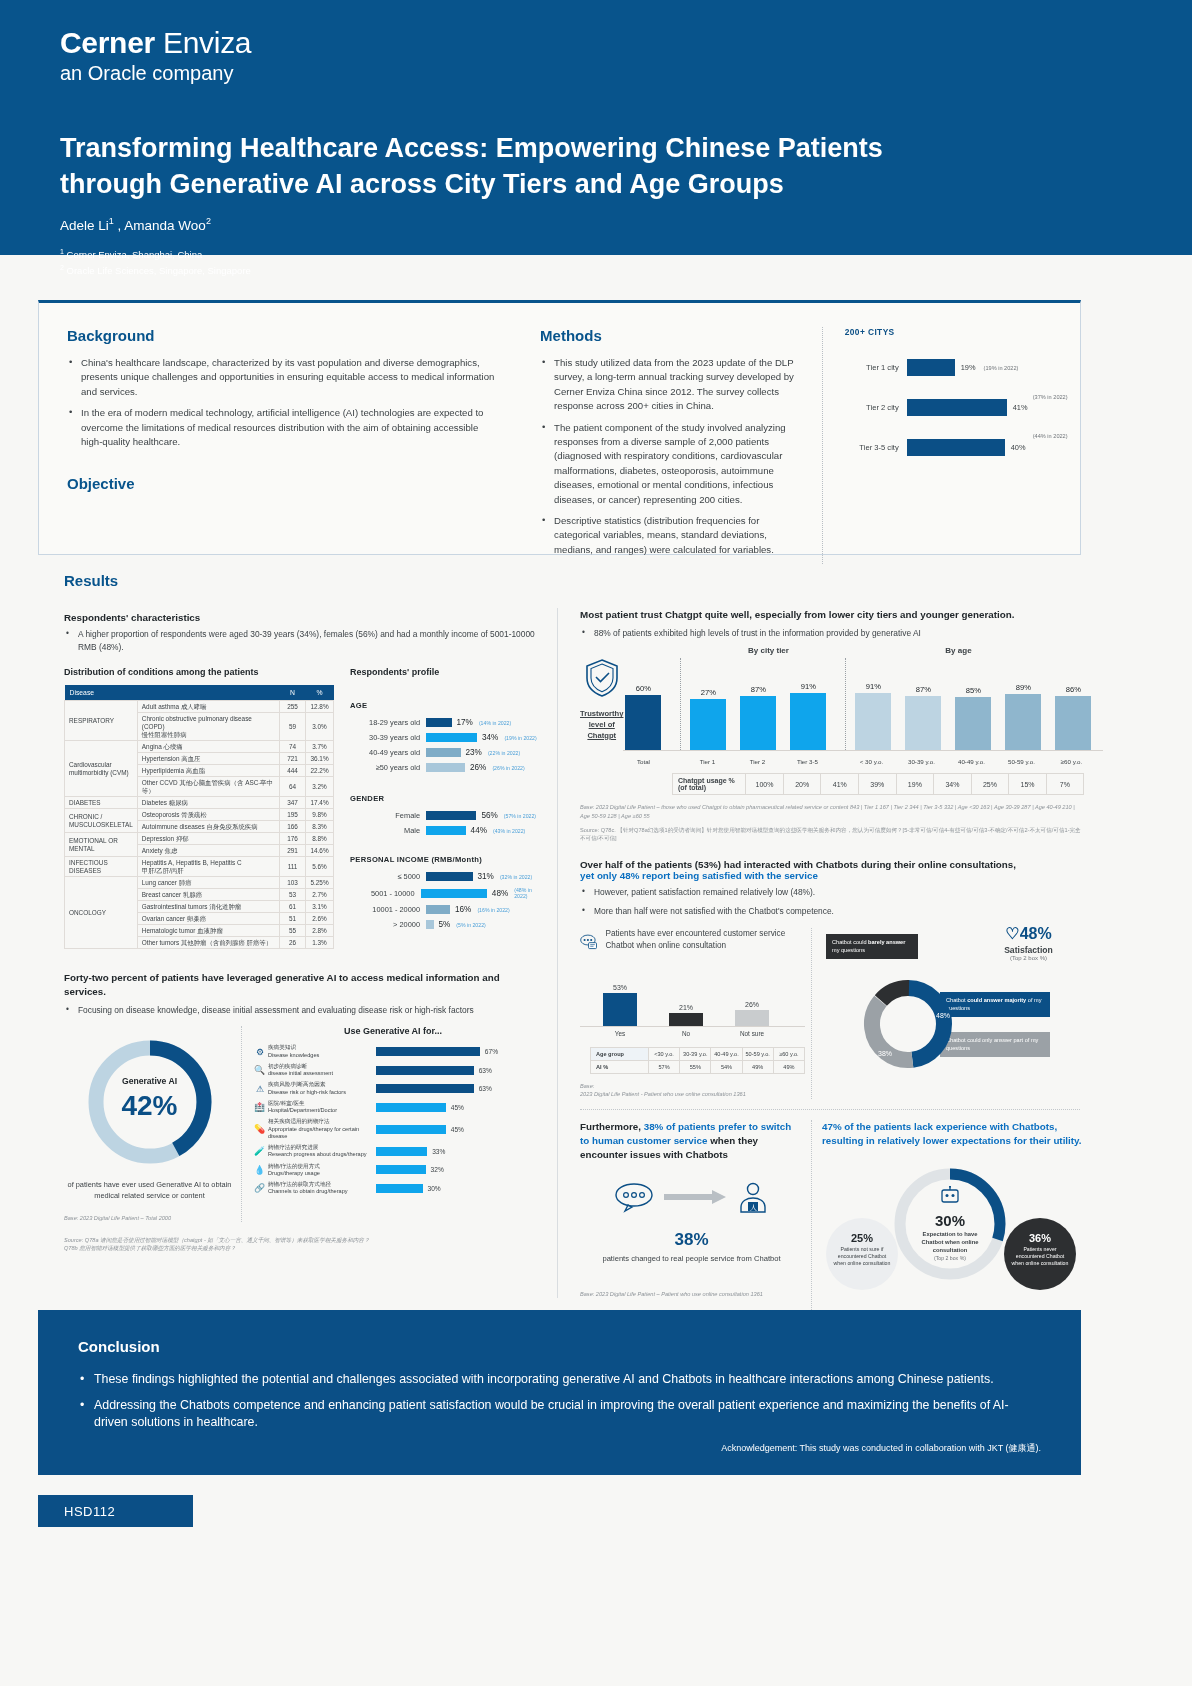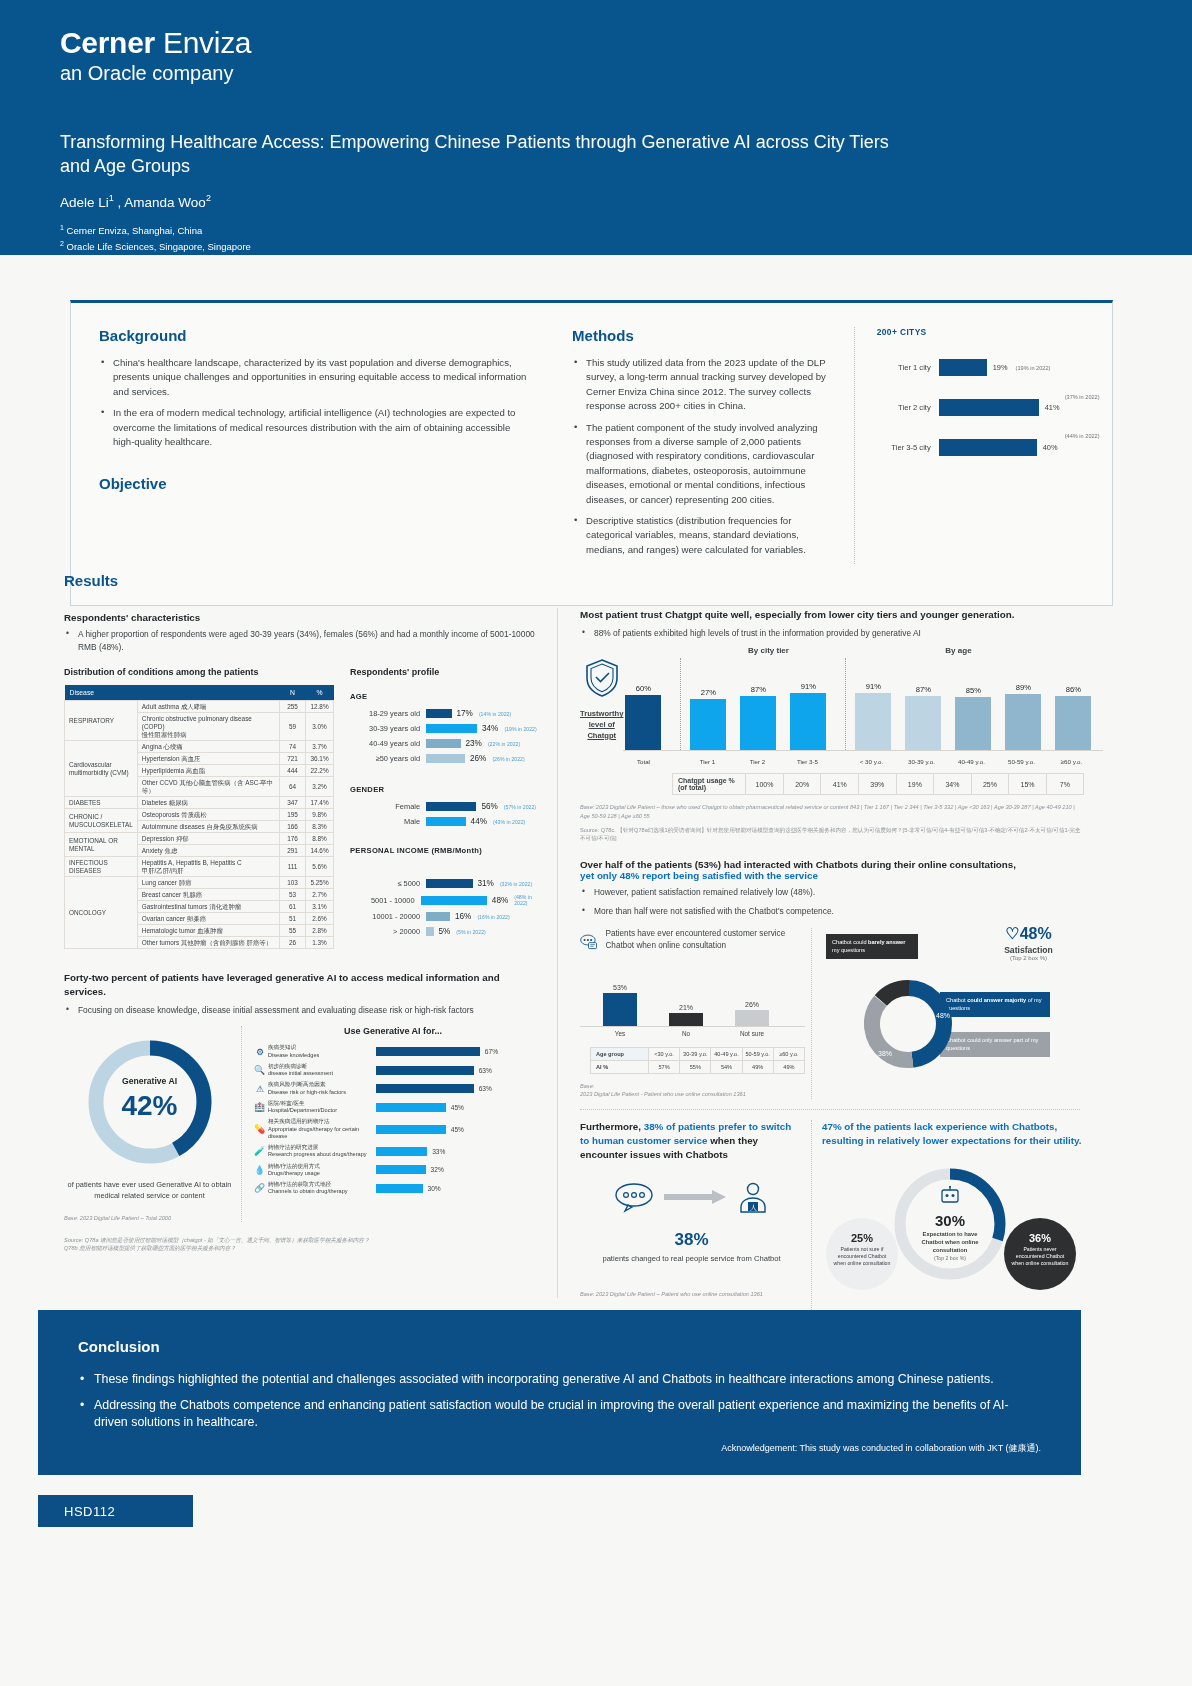--- a/index.html
+++ b/index.html
@@ -12,31 +12,31 @@
     position:relative;
   }
   .hdr {
     background:#08548c; color:#fff;
     padding:26px 0 30px 60px;
     height:255px;
   }
   .logo1 { font-size:30px; font-weight:bold; letter-spacing:-.3px; }
   .logo1 .thin { font-weight:normal; }
   .logo2 { font-size:20px; margin-top:2px; }
-  .ptitle { font-size:18px; font-weight:normal; line-height:1.32; margin-top:46px; width:850px; }
+  .ptitle { font-size:27px; font-weight:bold; line-height:1.32; margin-top:46px; width:850px; }
   .authors { font-size:13.5px; margin-top:14px; }
   .authors sup { font-size:9px; }
   .affil { font-size:9.5px; margin-top:14px; line-height:1.55; }
   .affil sup { font-size:7px; }
 
   .panel {
     position:absolute; background:#fafaf8;
     border:1px solid #c9d6e2;
   }
-  #bgpanel { left:38px; top:300px; width:1043px; height:306px; border-top:3px solid #08548c;margin-left:32px;}
+  #bgpanel { left:38px; top:300px; width:1043px; height:255px; border-top:3px solid #08548c;}
   h2.sec { color:#08548c; font-size:15px; font-weight:bold; }
   ul.b { list-style:none; margin-top:12px; }
   ul.b li { font-size:9.6px; line-height:1.5; padding-left:14px; position:relative; margin-bottom:7px; }
   ul.b li:before { content:"•"; position:absolute; left:2px; top:-1px; }
   .para { font-size:9.6px; line-height:1.55; margin-top:12px; }
 
   #results-title { position:absolute; left:64px; top:572px; color:#08548c; font-size:15px; font-weight:bold; }
 
   .midrule { position:absolute; background:#d9dde0; width:1px; }
 
@@ -271,21 +271,21 @@
               <td class="num">26</td>
               <td class="pct">1.3%</td>
             </tr>
           </tbody>
       </table>
     </div>
 
     <div style="margin-left:16px; width:200px;">
       <div class="small-h" style="font-size:9px;">Respondents' profile</div>
 
-      <div class="gtitle" style="margin-top:15px;">AGE</div>
+      <div class="gtitle" style="margin-top:24px;">AGE</div>
       <div style="margin-top:8px;" id="age-bars">
           <div class="prow">
             <div class="plabel">18-29 years old</div>
             <div class="pbar" style="width: 25.5px; background: rgb(11, 79, 134);"></div>
             <div class="pval">17%</div>
             <div class="pnote">(14% in 2022)</div>
           </div>
           <div class="prow">
             <div class="plabel">30-39 years old</div>
             <div class="pbar" style="width: 51px; background: rgb(15, 165, 236);"></div>
@@ -316,21 +316,21 @@
           </div>
           <div class="prow">
             <div class="plabel">Male</div>
             <div class="pbar" style="width: 39.6px; background: rgb(15, 165, 236);"></div>
             <div class="pval">44%</div>
             <div class="pnote">(43% in 2022)</div>
           </div>
         </div>
 
       <div class="gtitle" style="margin-top:20px;">PERSONAL INCOME (RMB/Month)</div>
-      <div style="margin-top:24px;" id="income-bars">
+      <div style="margin-top:8px;" id="income-bars">
           <div class="prow">
             <div class="plabel">≤ 5000</div>
             <div class="pbar" style="width: 46.5px; background: rgb(11, 79, 134);"></div>
             <div class="pval">31%</div>
             <div class="pnote">(32% in 2022)</div>
           </div>
           <div class="prow">
             <div class="plabel">5001 - 10000</div>
             <div class="pbar" style="width: 72px; background: rgb(15, 165, 236);"></div>
             <div class="pval">48%</div>

